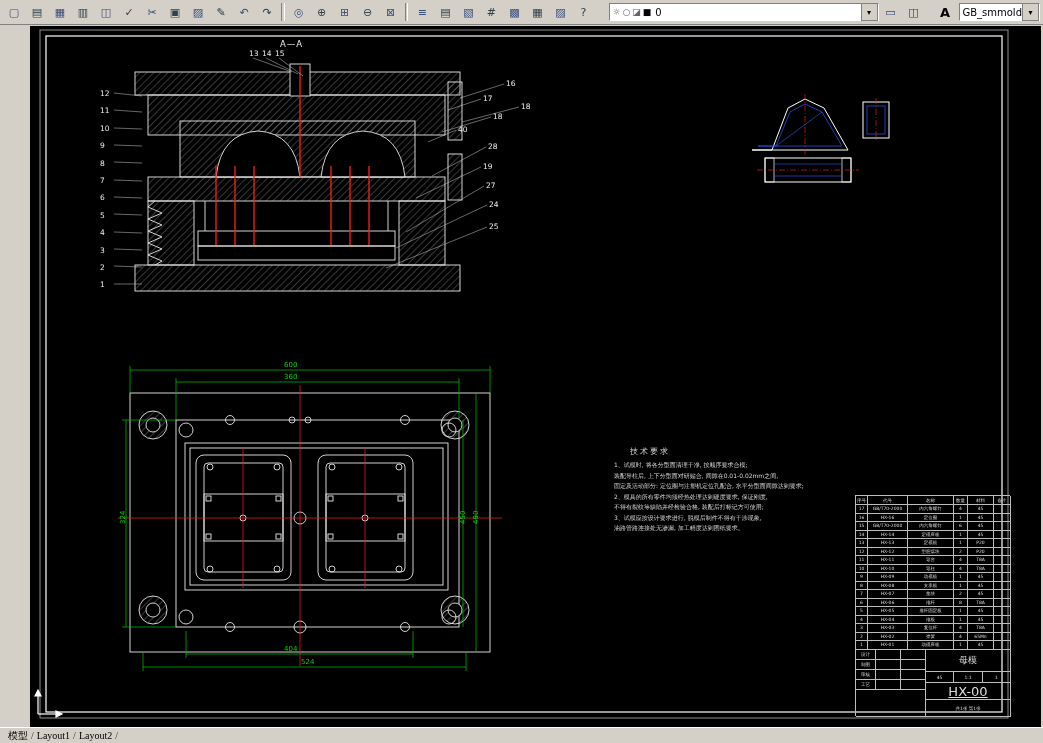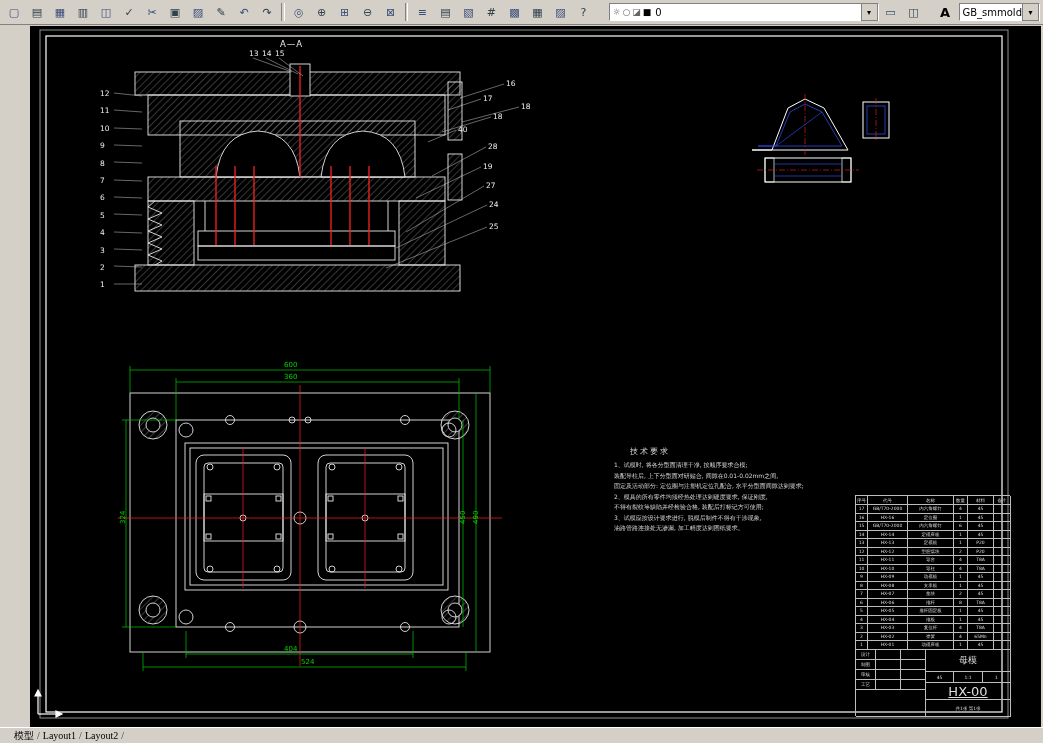--- a/index.html
+++ b/index.html
@@ -53,21 +53,21 @@
     position:absolute;border-right:1px solid #bdbdbd;border-bottom:1px solid #bdbdbd;
     color:#ddd;overflow:hidden;display:flex;align-items:center;justify-content:center;
     white-space:nowrap;box-sizing:border-box;
   }
   
   .statusbar{
     position:absolute;left:0;bottom:0;width:100%;height:15px;background:#d4d0c8;
     border-top:1px solid #fff;display:flex;align-items:center;font-size:10px;color:#000;
     font-family:"Liberation Serif","DejaVu Serif",serif;
   }
-  #tabs{display:flex;align-items:center;gap:3px;padding-left:14px;}
+  #tabs{display:flex;align-items:center;gap:3px;padding-left:8px;}
   #tabs .tab{cursor:default;}
   #tabs .slash{color:#333;}
 </style>
 </head>
 <body>
 
 <div class="toolbar">
   <div class="tb-group" id="tb-g1">
       <div class="tb-btn">▢</div>
       <div class="tb-btn">▤</div>

